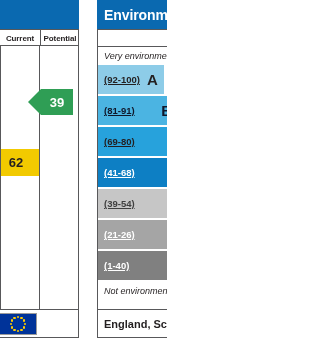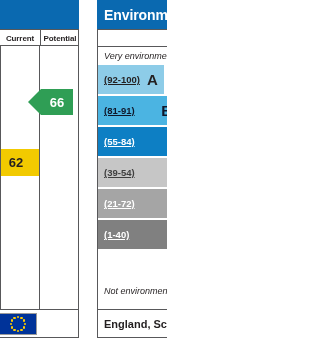--- a/index.html
+++ b/index.html
@@ -166,21 +166,21 @@
 
       <div class="lp-divider2"></div>
       <div class="lp-divider"></div>
 
       <div class="marker-current">
         <div class="mval">62</div>
       </div>
 
       <div class="marker-potential">
         <div class="mp-arrow"></div>
-        <div class="mp-val">66</div>
+        <div class="mp-val">39</div>
       </div>
 
     </div>
 
     <div class="lp-footer">
 
       <div class="eu-flag" id="eu-flag">
           <div class="eu-star" style="left: 16.7px; top: 1.7px;"></div>
           <div class="eu-star" style="left: 20.2px; top: 2.63782px;"></div>
           <div class="eu-star" style="left: 22.7622px; top: 5.2px;"></div>
@@ -212,28 +212,31 @@
 
       <div class="bands" id="bands">
           <div class="band" style="background: rgb(141, 204, 232); color: rgb(35, 31, 32); width: 46%;">
             <span class="range">(92-100)</span>
             <span class="letter">A</span>
           </div>
           <div class="band" style="background: rgb(75, 180, 226); color: #0f172a; width: 56%;">
             <span class="range">(81-91)</span>
             <span class="letter">B</span>
           </div>
+          <div class="band" style="background: rgb(39, 162, 220); color: rgb(35, 31, 32); width: 66%;">
+            <span class="range">(69-80)</span>
+          </div>
           <div class="band" style="background: rgb(13, 127, 196); color: rgb(255, 255, 255); width: 76%;">
-            <span class="range">(55-84)</span>
+            <span class="range">(41-68)</span>
           </div>
           <div class="band" style="background: rgb(198, 198, 198); color: #404040; width: 83%;">
             <span class="range">(39-54)</span>
           </div>
           <div class="band" style="background: rgb(165, 165, 165); color: rgb(255, 255, 255); width: 90%;">
-            <span class="range">(21-72)</span>
+            <span class="range">(21-26)</span>
           </div>
           <div class="band" style="background: rgb(128, 128, 128); color: rgb(255, 255, 255); width: 97%;">
             <span class="range">(1-40)</span>
           </div>
         </div>
 
       <div class="rp-note rp-note-bottom">Not environmentally friendly - higher CO2 emissions</div>
 
     </div>
 

